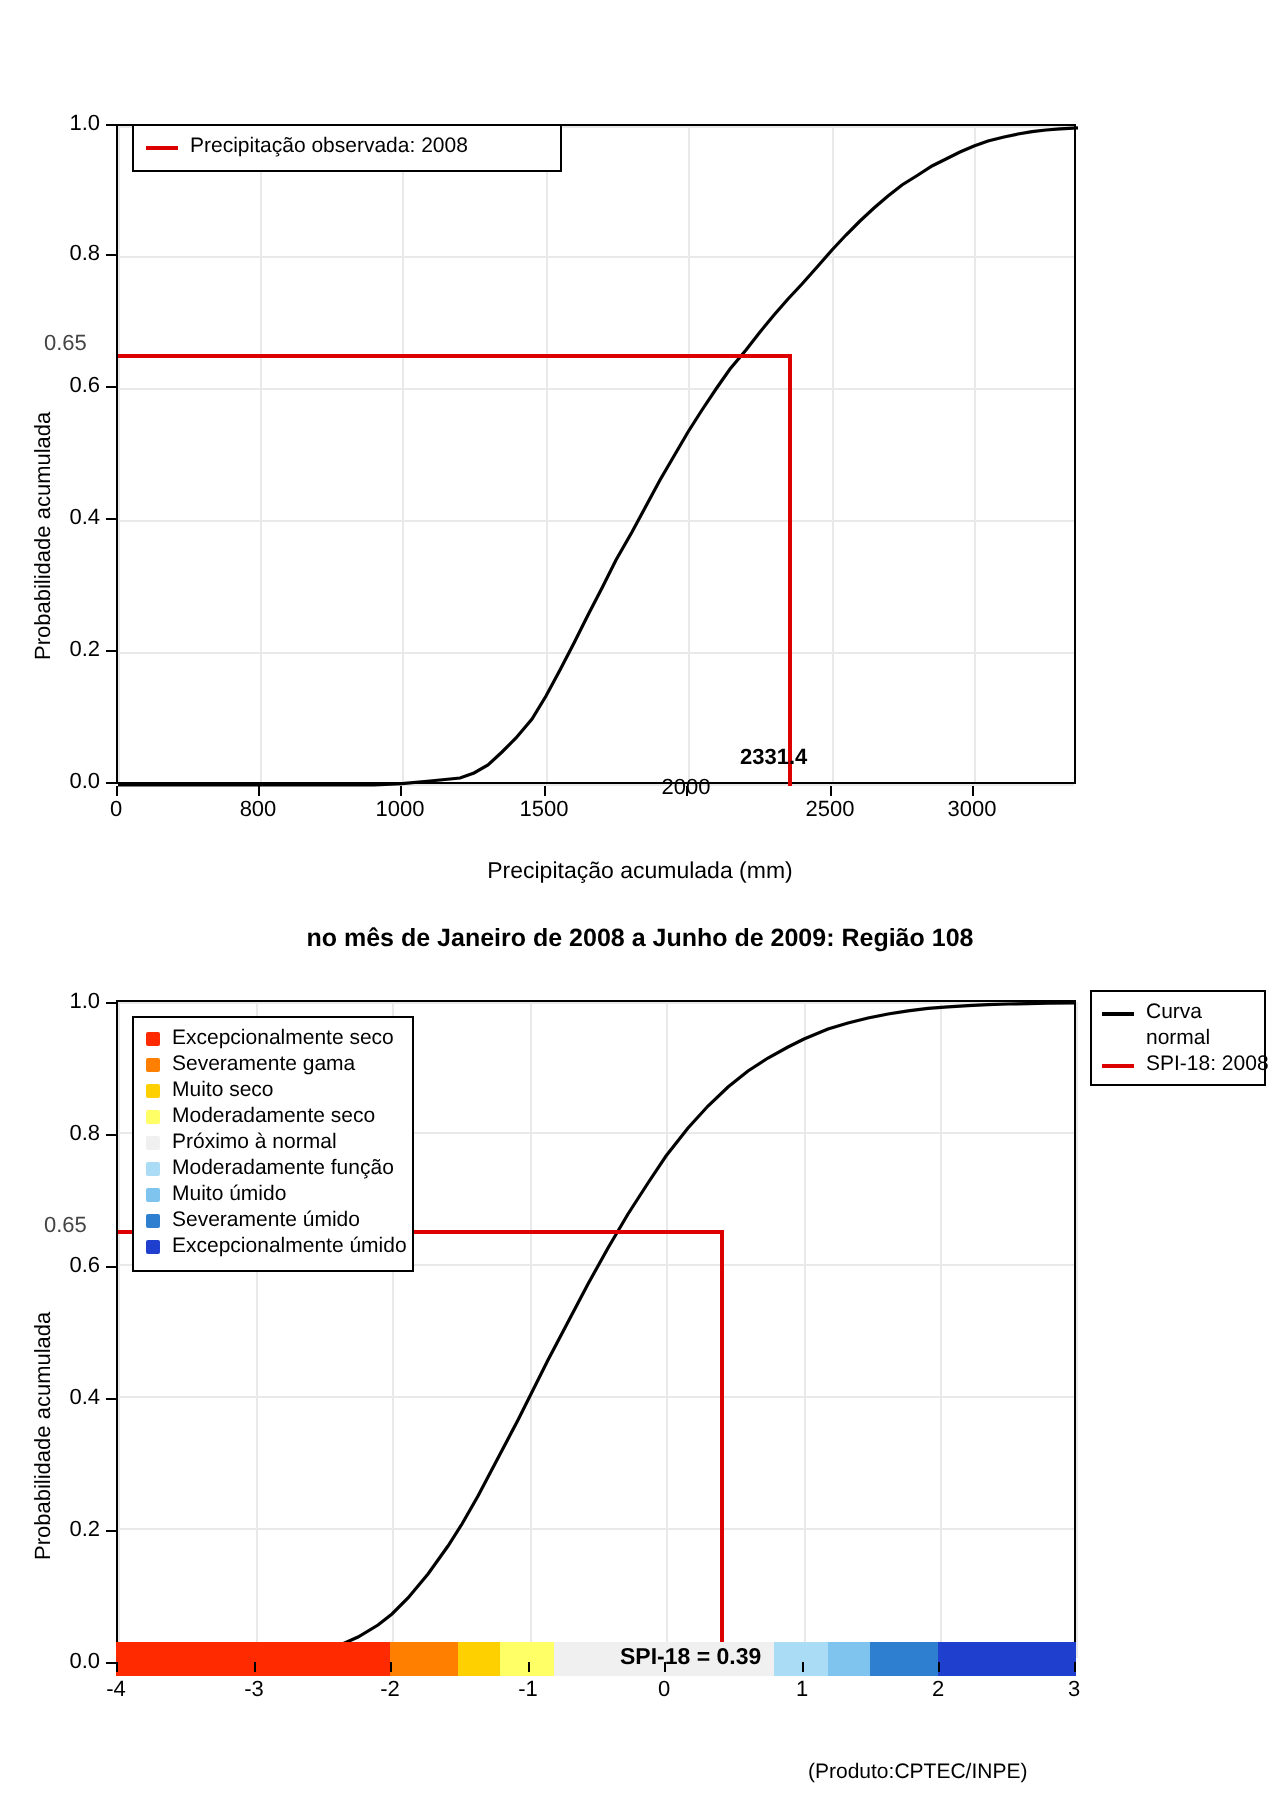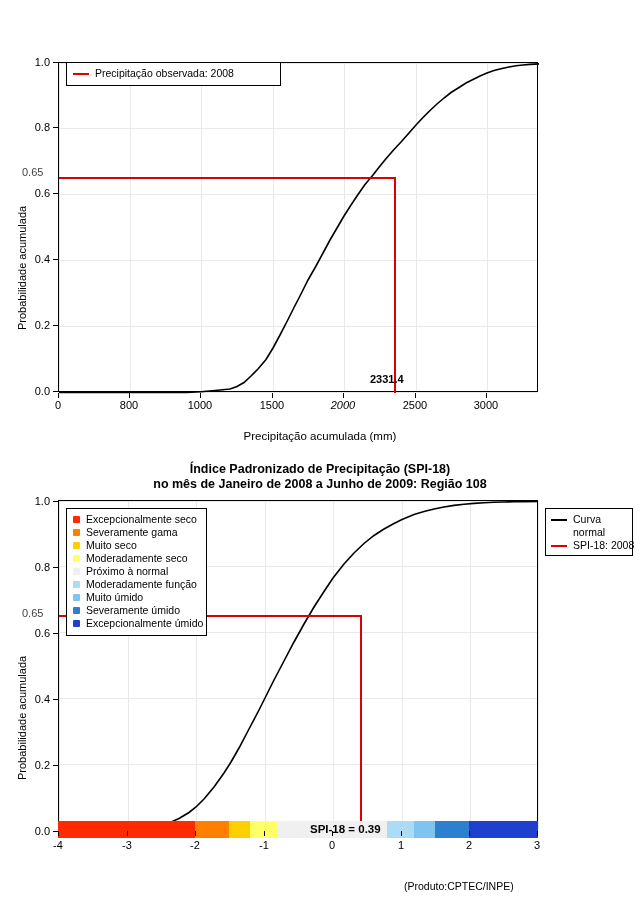--- a/index.html
+++ b/index.html
@@ -169,31 +169,30 @@
   <div class="tickmark x" style="left:200px;top:393px;"></div>
   <div class="tickmark x" style="left:272px;top:393px;"></div>
   <div class="tickmark x" style="left:343px;top:393px;"></div>
   <div class="tickmark x" style="left:415px;top:393px;"></div>
   <div class="tickmark x" style="left:486px;top:393px;"></div>
 
   <div class="xtick" style="left:28px;top:399px;">0</div>
   <div class="xtick" style="left:99px;top:399px;">800</div>
   <div class="xtick" style="left:170px;top:399px;">1000</div>
   <div class="xtick" style="left:242px;top:399px;">1500</div>
-  <div class="xtick" style="left:313px;top:399px;font-style:italic;">2000</div>
+  <div class="xtick" style="left:313px;top:388px;">2000</div>
   <div class="xtick" style="left:385px;top:399px;">2500</div>
   <div class="xtick" style="left:456px;top:399px;">3000</div>
 
   <div class="xlab" style="top:430px;">Precipitação acumulada (mm)</div>
 </div>
 
 <div class="panel" id="panel-bottom">
 
   <div class="title">
-    <div>Índice Padronizado de Precipitação (SPI-18)</div>
     <div>no mês de Janeiro de 2008 a Junho de 2009: Região 108</div>
   </div>
 
   <div class="ylab" style="left:16px;top:330px;">Probabilidade acumulada</div>
 
   <div class="ytick" style="left:18px;top:375px;width:32px;">0.0</div>
   <div class="ytick" style="left:18px;top:309px;width:32px;">0.2</div>
   <div class="ytick" style="left:18px;top:243px;width:32px;">0.4</div>
   <div class="ytick" style="left:18px;top:177px;width:32px;">0.6</div>
   <div class="ytick" style="left:18px;top:111px;width:32px;">0.8</div>
@@ -263,21 +262,21 @@
     <div class="row">
       <span class="dot" style="background:#2f7fd0;"></span>
       <span>Severamente úmido</span>
     </div>
     <div class="row">
       <span class="dot" style="background:#1f3fcf;"></span>
       <span>Excepcionalmente úmido</span>
     </div>
   </div>
 
-  <div class="legend" style="left:545px;top:58px;width:88px;height:48px;padding:4px 5px;">
+  <div class="legend" style="left:545px;top:45px;width:88px;height:48px;padding:4px 5px;">
     <div class="row">
       <span class="swatch" style="background:#000000;"></span>
       <span>Curva</span>
     </div>
     <div class="row" style="padding-left:22px;">
       <span>normal</span>
     </div>
     <div class="row">
       <span class="swatch" style="background:#dd0000;"></span>
       <span>SPI-18: 2008</span>

